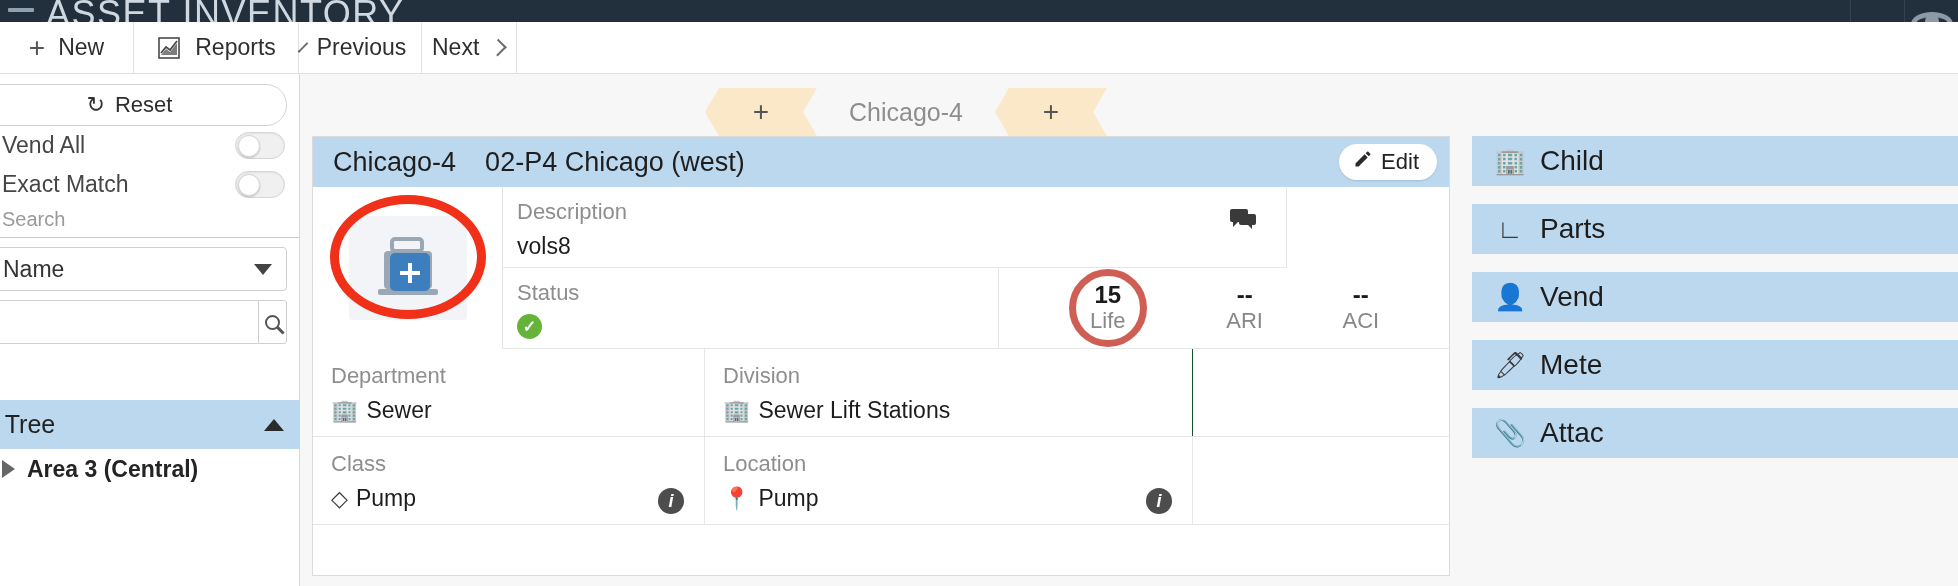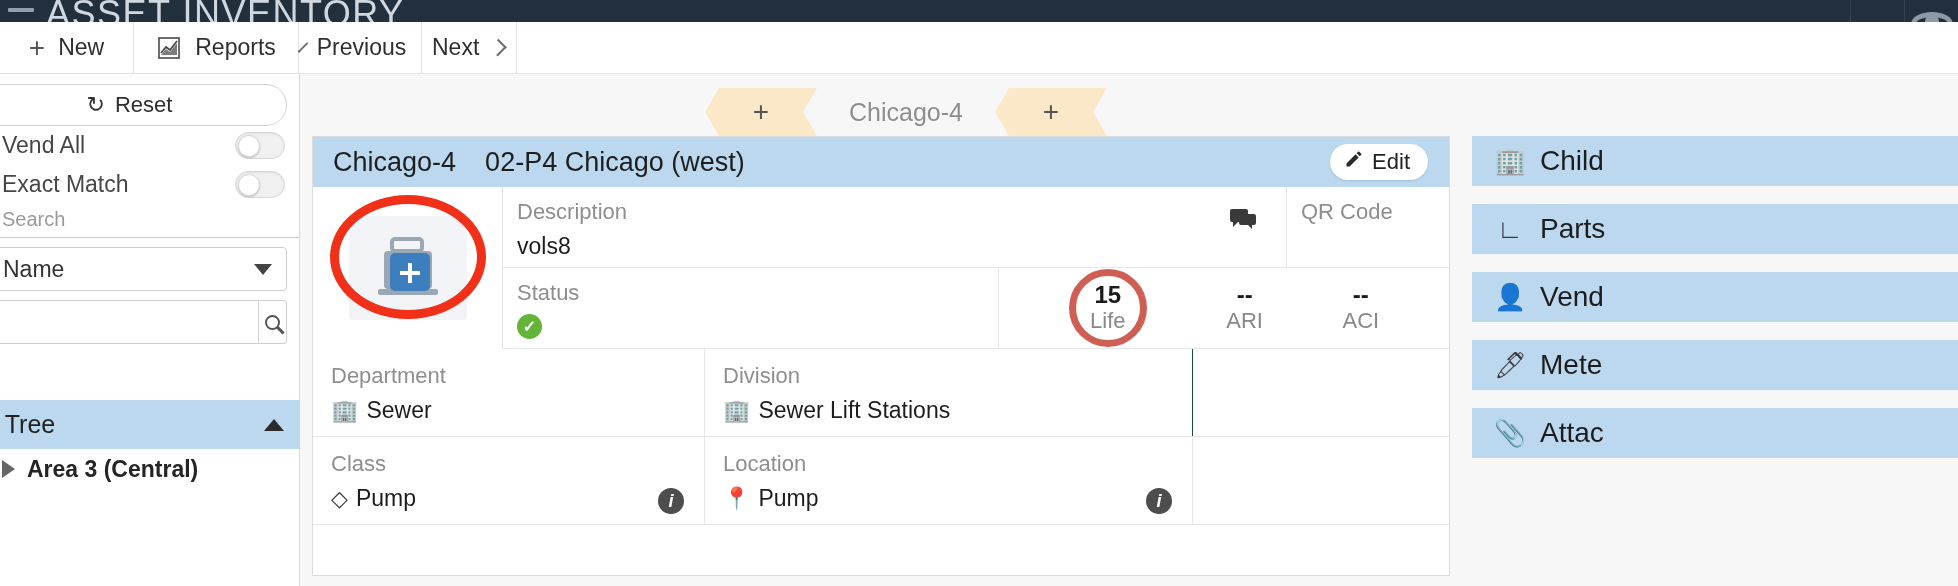--- a/index.html
+++ b/index.html
@@ -143,21 +143,21 @@
     padding: 0 32px; font-size: 25px; color: #8e8e8e; white-space: nowrap; cursor: pointer;
   }
 
   
   .card {
     position: absolute; top: 62px; left: 12px; width: 1138px; height: 440px;
     background: #fff; border: 1px solid #dcdcdc;
   }
   .card-head {
     height: 50px; background: #bcd8ef; display: flex; align-items: center;
-    padding: 0 21px 0 20px; justify-content: space-between;
+    padding: 0 12px 0 20px; justify-content: space-between;
   }
   .card-title { font-size: 27px; color: #1e1e1e; white-space: nowrap; }
   .card-title .sp { display: inline-block; width: 14px; }
   .edit-btn {
     display: flex; align-items: center; gap: 8px; background: #fff;
     border-radius: 20px; padding: 5px 18px 5px 14px; font-size: 22px; color: #222;
     cursor: pointer; box-shadow: 0 1px 2px rgba(0,0,0,.12);
   }
   .pencil { width: 20px; height: 20px; }
 
@@ -364,24 +364,20 @@
               <div class="fld-label">Description</div>
               <div class="fld-value">vols8</div>
               <span class="chat-ico">
                 <svg viewBox="0 0 26 20" width="26" height="20" fill="#3a3a3a">
                   <rect x="0" y="0" width="18" height="13" rx="2"></rect>
                   <polygon points="3,13 3,18 8,13"></polygon>
                   <rect x="9" y="5" width="17" height="11" rx="2"></rect>
                   <polygon points="22,16 22,20 18,16"></polygon>
                 </svg>
               </span>
-            </div>
-            <div class="fld qr-fld">
-              <div class="fld-label">QR Code</div>
-              <div class="fld-value"></div>
             </div>
           </div>
 
           <div class="fld-row">
             <div class="fld status-fld">
               <div class="fld-label">Status</div>
               <div class="fld-value">
                 <span class="ok-badge">✓</span>
               </div>
             </div>

